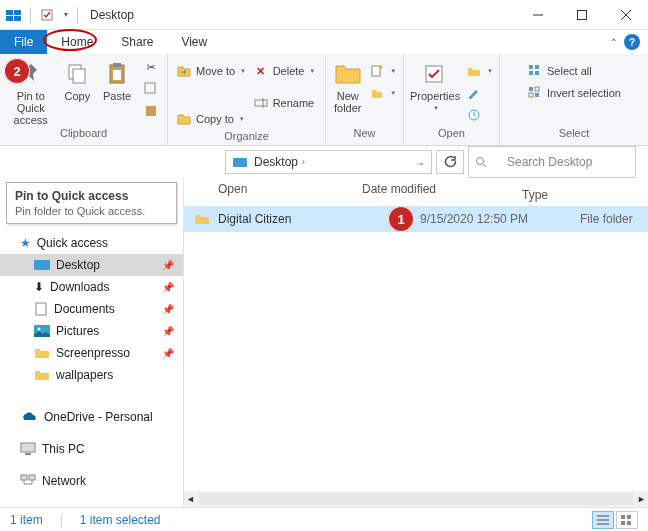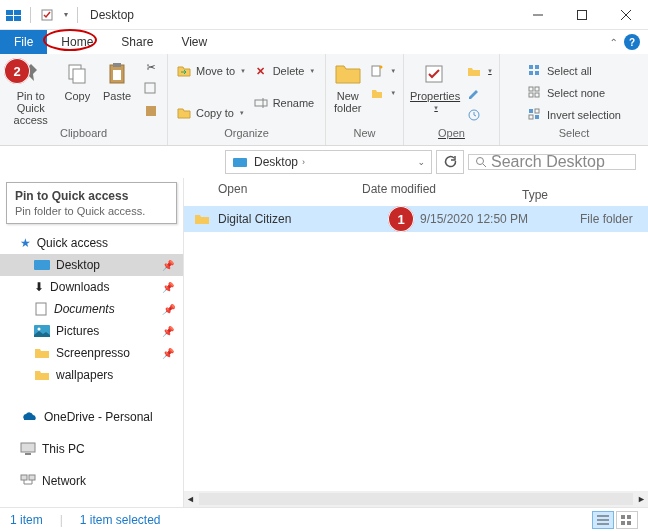--- a/index.html
+++ b/index.html
@@ -38,21 +38,21 @@
   .dd-tri { font-size:7px; color:#666; margin-left:2px; }
 
   
   .badge-circ { position:absolute; width:26px; height:26px; border-radius:50%; background:#c62828; color:#fff; display:flex; align-items:center; justify-content:center; font-weight:bold; font-size:13px; box-shadow:0 0 0 1px #fff inset; z-index:50; }
 
   
   .addr-row { height:32px; display:flex; align-items:center; gap:4px; padding: 0 6px 0 0; }
   .addr-box { flex:1; border:1px solid #ccc; height:24px; display:flex; align-items:center; padding:0 6px; margin-left:225px; gap:6px;}
   .addr-crumb { font-size:12px; display:flex; align-items:center; gap:4px; }
   .refresh { width:28px; height:24px; border:1px solid #ccc; display:flex; align-items:center; justify-content:center; }
-  .search-box { width:168px; height:16px; border:1px solid #ccc; display:flex; align-items:center; padding:0 6px; gap:4px; color:#888; font-size:16px; margin-right:6px; }
+  .search-box { width:168px; height:32px; border:1px solid #ccc; display:flex; align-items:center; padding:0 6px; gap:20px; color:#888; font-size:12px; margin-right:6px; }
 
   
   .body { display:flex; height: calc(531px - 30px - 24px - 92px - 32px - 24px); }
   .nav { width:225px; overflow:hidden; padding-top:4px; }
   .tooltip-box { margin:0 6px 8px 6px; border:1px solid #b0b0b0; background:#fff; padding:6px 8px; box-shadow:1px 1px 2px rgba(0,0,0,.15);}
   .tooltip-title { font-weight:bold; color:#444; font-size:12px;}
   .tooltip-sub { color:#666; font-size:11px; margin-top:2px;}
   .nav-item { display:flex; align-items:center; gap:6px; padding: 4px 8px 4px 20px; font-size:12px; color:#222;}
   .nav-item.selected { background:#d8d8d8; }
   .nav-item .star { color:#2b7cd3; }
@@ -193,21 +193,21 @@
               </svg>
             </span>
           </div>
       </div>
     </div>
     <div class="group-label">Clipboard</div>
   </div>
 
   <div class="group" style="width:158px;">
     <div class="group-body">
-      <div class="col" style="padding-top:4px;gap:20px;">
+      <div class="col" style="padding-top:4px;gap:26px;">
         <div class="small-btn">
             <span class="ic">
               <svg width="16" height="14">
                 <path d="M2 3h5l1 2h6v7H2z" fill="#f7c95a" stroke="#caa23a"></path>
                 <path d="M5 8h5 M8 6l2 2-2 2" fill="none" stroke="#2a7"></path>
               </svg>
             </span>
             <span>Move to</span>
             <span class="dd-tri">▾</span>
           </div>
@@ -268,21 +268,21 @@
                 <path d="M2 4h4l1 2h5v6H2z" fill="#f7c95a"></path>
               </svg>
             </span>
             <span class="dd-tri">▾</span>
           </div>
       </div>
     </div>
     <div class="group-label">New</div>
   </div>
 
-  <div class="group" style="width:96px;text-decoration:underline;">
+  <div class="group" style="width:96px;">
     <div class="group-body">
       <div class="big-btn">
         <div class="icon">
             <svg width="26" height="24">
               <rect x="4" y="4" width="16" height="16" fill="#fff" stroke="#888"></rect>
               <path d="M7 12l3 3 7-7" stroke="#c62828" fill="none" stroke-width="2"></path>
             </svg>
           </div>
         <span>Properties</span>
           <span class="dd-tri">▾</span>
@@ -326,31 +326,20 @@
                 <rect x="7" y="1" width="4" height="4" fill="#5a9bd5"></rect>
                 <rect x="1" y="7" width="4" height="4" fill="#5a9bd5"></rect>
                 <rect x="7" y="7" width="4" height="4" fill="#5a9bd5"></rect>
               </svg>
             </span>
             <span>Select all</span>
           </div>
         <div class="small-btn">
             <span class="ic">
               <svg width="14" height="14">
-                <rect x="1" y="1" width="4" height="4" fill="none" stroke="#888"></rect>
-                <rect x="7" y="1" width="4" height="4" fill="none" stroke="#888"></rect>
-                <rect x="1" y="7" width="4" height="4" fill="none" stroke="#888"></rect>
-                <rect x="7" y="7" width="4" height="4" fill="none" stroke="#888"></rect>
-              </svg>
-            </span>
-            <span>Select none</span>
-          </div>
-        <div class="small-btn">
-            <span class="ic">
-              <svg width="14" height="14">
                 <rect x="1" y="1" width="4" height="4" fill="#5a9bd5"></rect>
                 <rect x="7" y="7" width="4" height="4" fill="#5a9bd5"></rect>
                 <rect x="7" y="1" width="4" height="4" fill="none" stroke="#888"></rect>
                 <rect x="1" y="7" width="4" height="4" fill="none" stroke="#888"></rect>
               </svg>
             </span>
             <span>Invert selection</span>
           </div>
       </div>
     </div>
@@ -405,21 +394,21 @@
           </svg>
         </span>
         <span>Desktop</span>
         <span class="pin">📌</span>
       </div>
     <div class="nav-item" style="padding-left:34px;">
         <span>⬇</span>
         <span>Downloads</span>
         <span class="pin">📌</span>
       </div>
-    <div class="nav-item" style="padding-left:34px;font-style:italic;">
+    <div class="nav-item" style="padding-left:34px;">
         <span>
           <svg width="14" height="14">
             <rect x="2" y="1" width="10" height="12" fill="#fff" stroke="#888"></rect>
           </svg>
         </span>
         <span>Documents</span>
         <span class="pin">📌</span>
       </div>
     <div class="nav-item" style="padding-left:34px;">
         <span>

